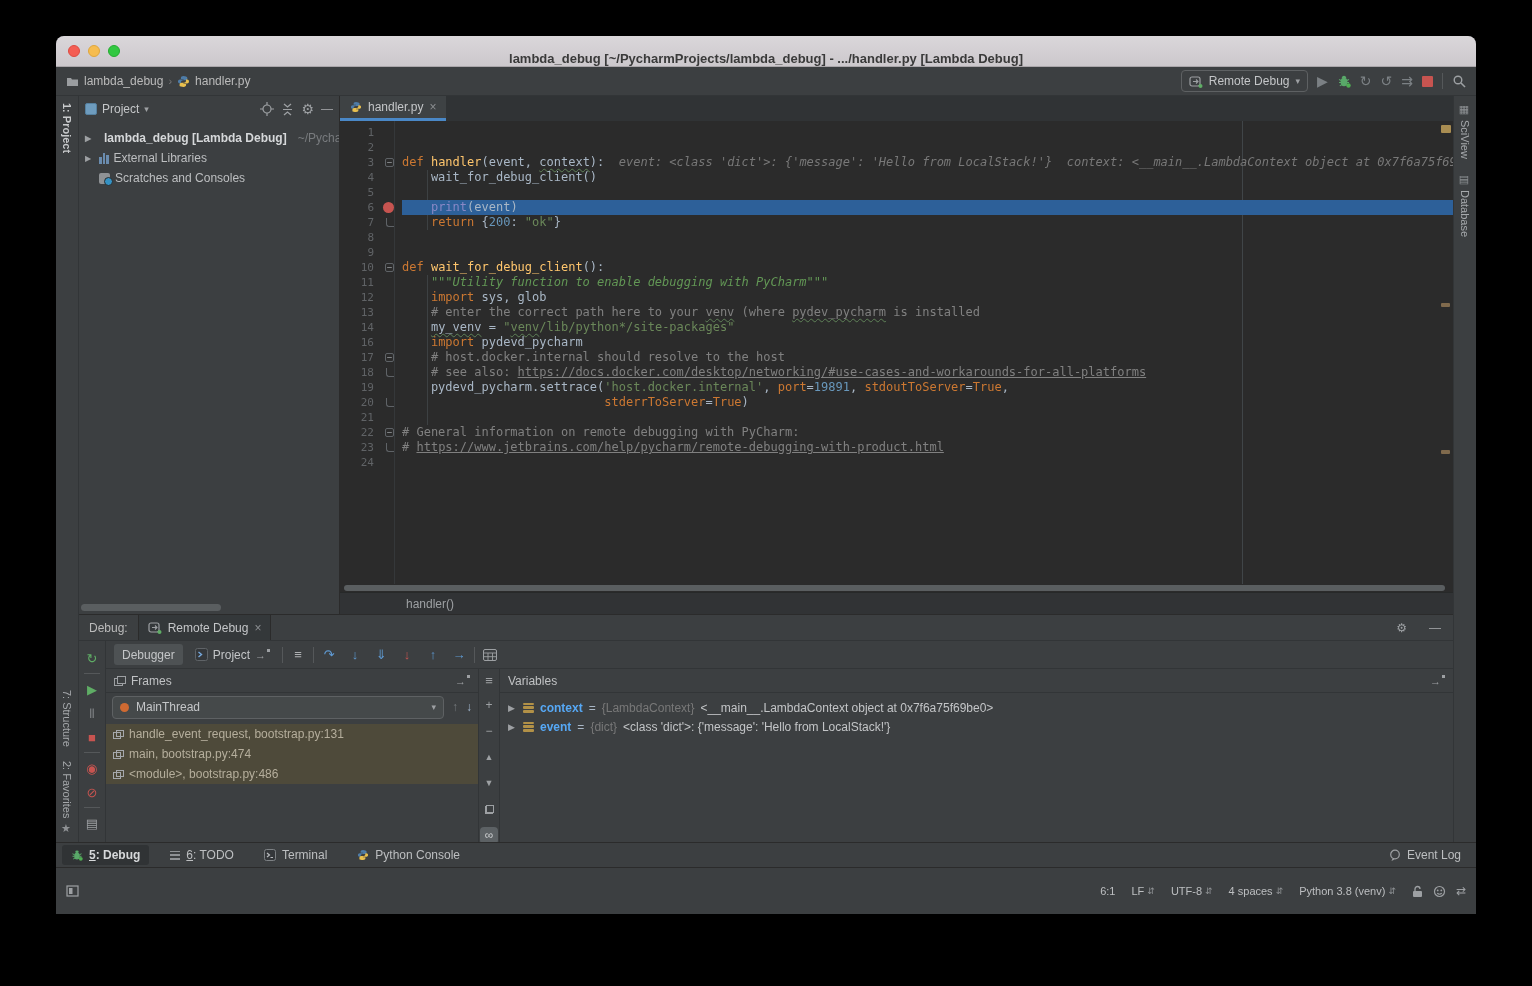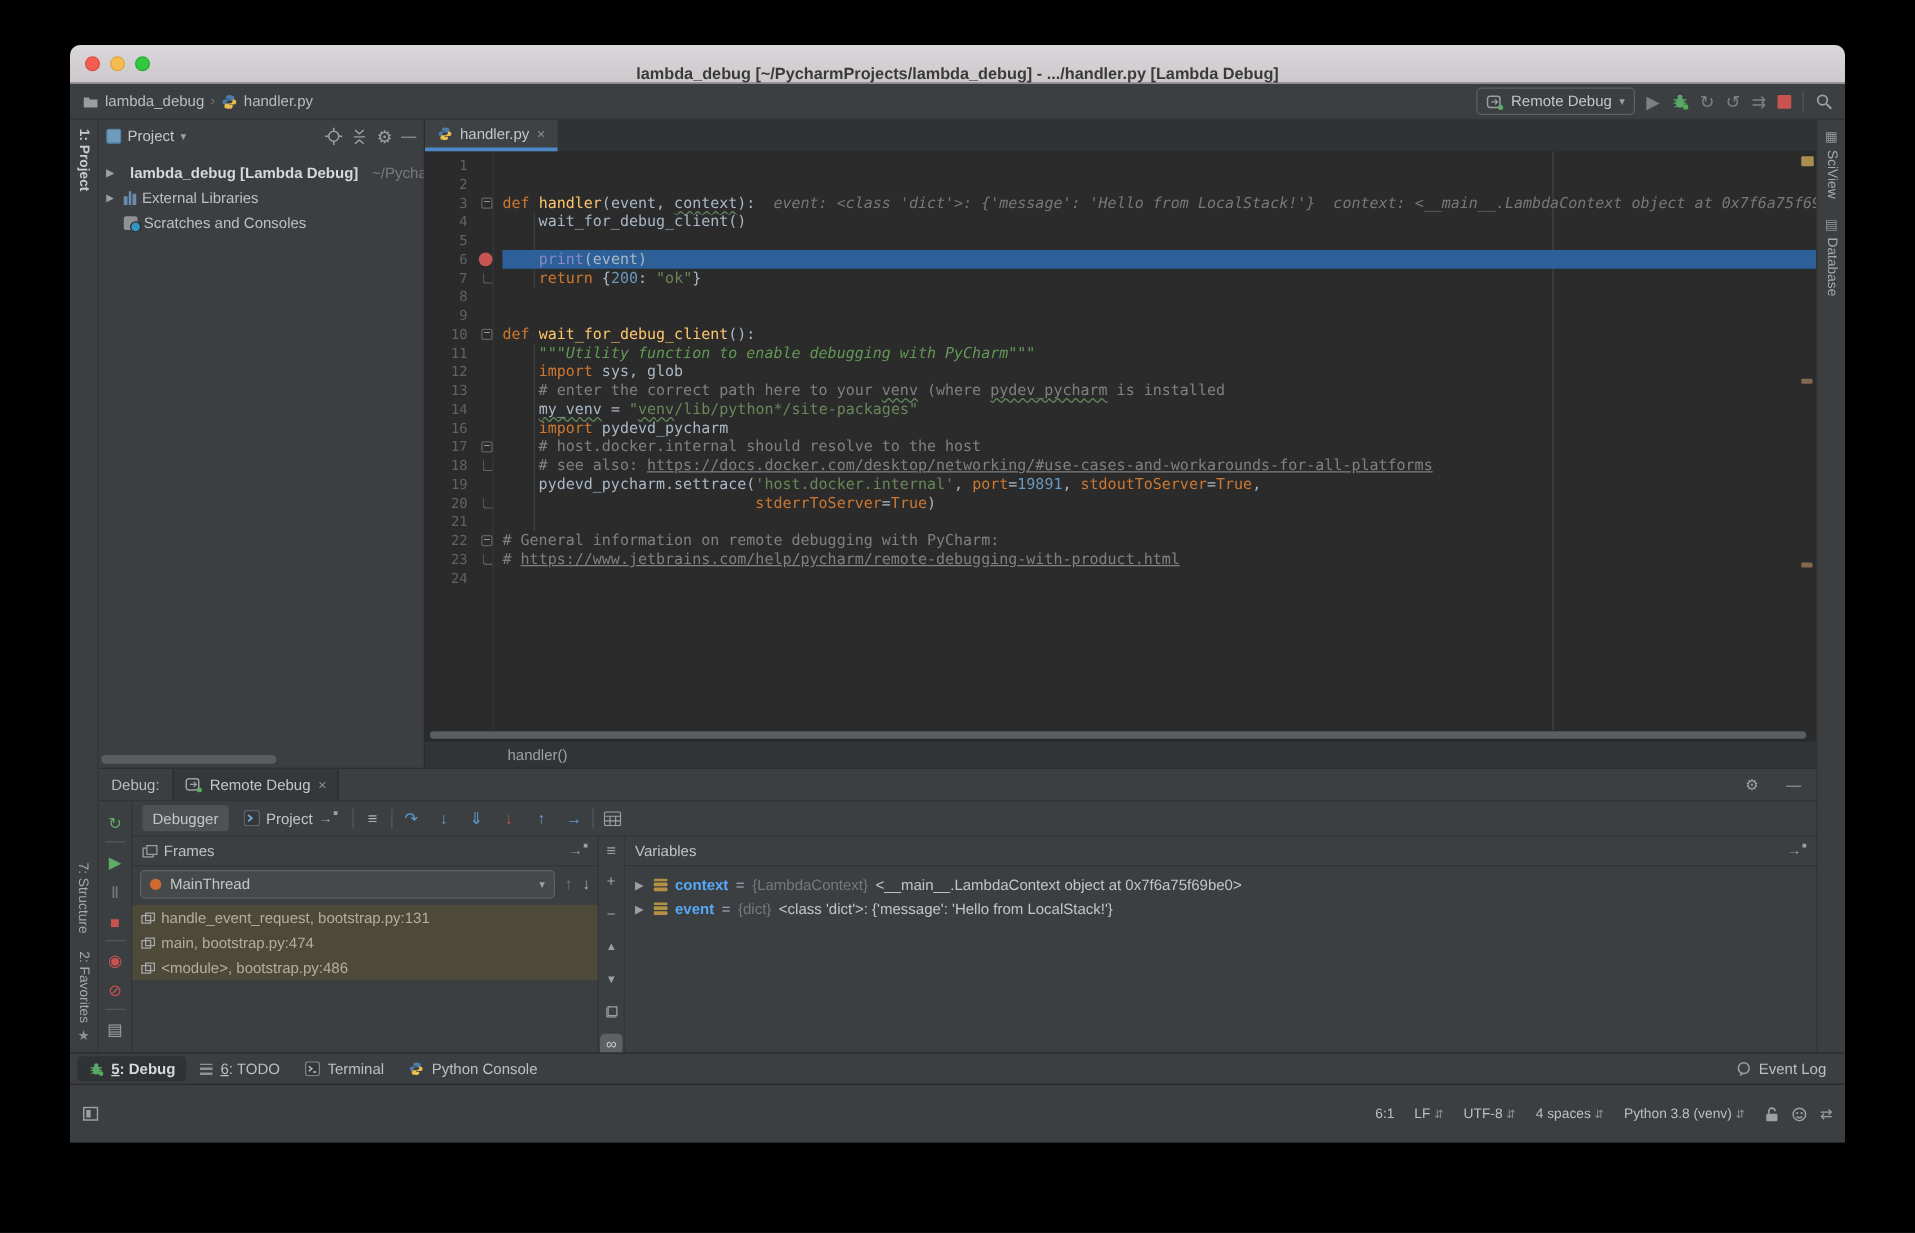--- a/index.html
+++ b/index.html
@@ -488,21 +488,21 @@
     <div class="stripe right">
       <div id="stripe-right">
           <div class="vlabel"><span class="vicon">▦</span>SciView</div>
           <div class="vlabel"><span class="vicon">▤</span>Database</div>
         </div>
       <div class="spacer"></div>
     </div>
   </div>
 
   <div class="twbar">
-    <div id="tw-items" style="display:flex;align-items:center;gap:2px">
+    <div id="tw-items" style="display:flex;align-items:center;gap:12px">
         <div class="twitem active">
           <svg width="12" height="12">
             <ellipse cx="6" cy="7" rx="2.8" ry="3.6" fill="#59a869"></ellipse>
             <ellipse cx="6" cy="2.8" rx="1.7" ry="1.3" fill="#59a869"></ellipse>
             <path d="M1.5 4.8l2 .9M1.5 7.3h2M2.2 10l1.8-1M10.5 4.8l-2 .9M10.5 7.3h-2M9.8 10L8 9" stroke="#59a869" fill="none"></path>
             <circle cx="9.8" cy="9.8" r="1.9" fill="#4fae53"></circle>
           </svg>
           <span><span class="u">5</span>: Debug</span>
         </div>
         <div class="twitem">

